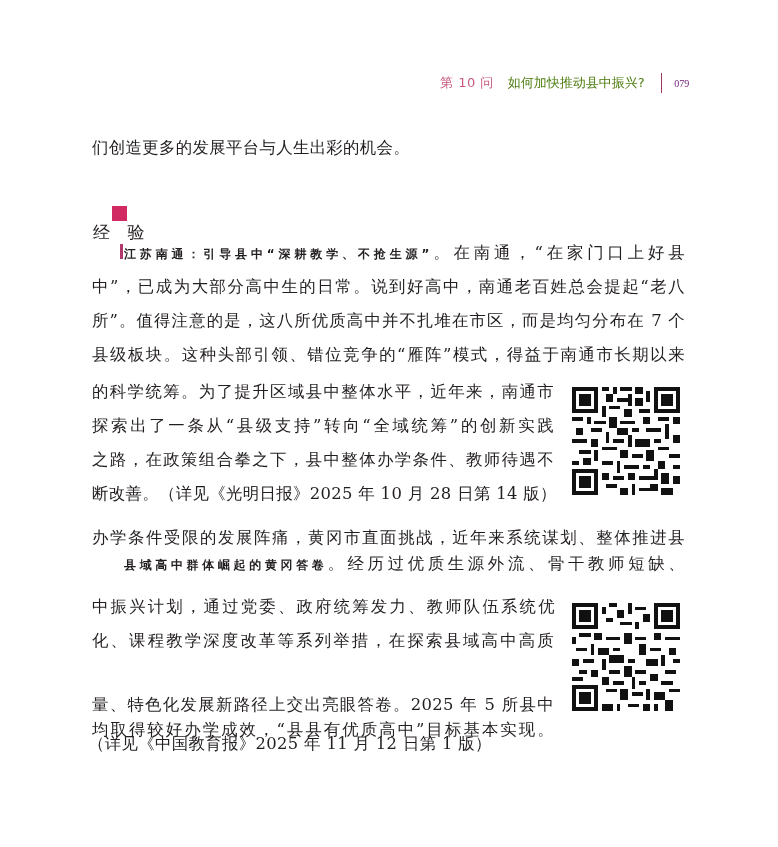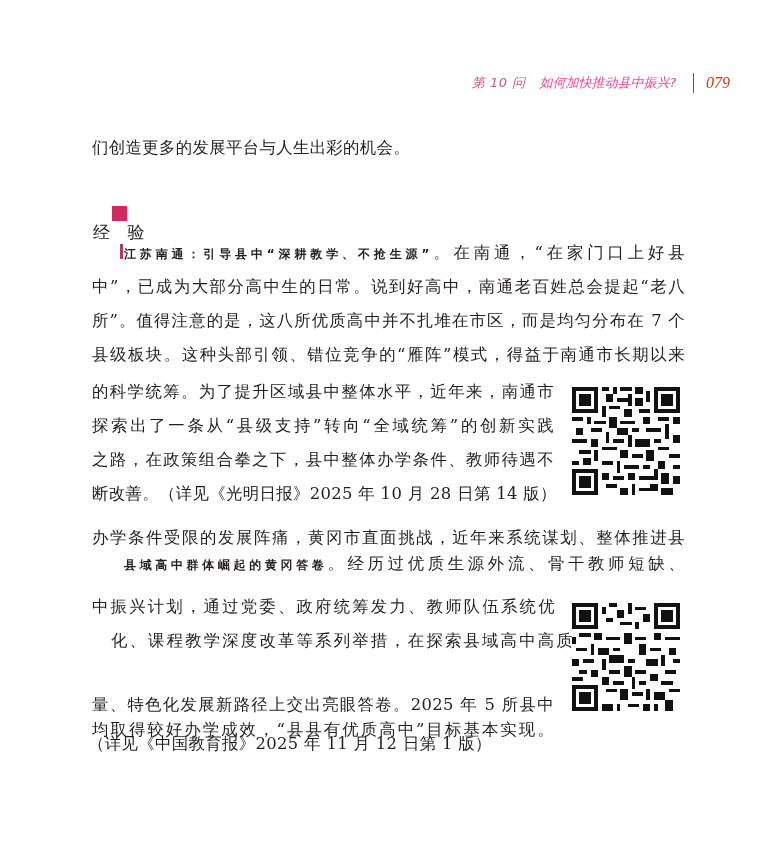--- a/index.html
+++ b/index.html
@@ -2,27 +2,27 @@
 <html><head>
   <meta charset="utf-8">
   <style>
     html, body { margin: 0; padding: 0; }
     body {
       width: 778px; height: 847px; background: #ffffff; position: relative; overflow: hidden;
       font-family: "DejaVu Serif", "Liberation Serif", serif; color: #231f20;
     }
     .running-head {
       position: absolute; top: 72px; left: 440px; width: 290px; height: 22px;
-      display: flex; align-items: center; justify-content: flex-end;
-      font-family: "DejaVu Sans", "Liberation Sans", sans-serif; font-size: 13px; font-style: italic;
+      display: flex; align-items: center; justify-content: flex-start;
+      font-family: "DejaVu Sans", "Liberation Sans", sans-serif; font-size: 13px;
     }
     .rh-chapter { color: #c8577f; margin-right: 14px; letter-spacing: 0.5px; }
-    .rh-title { color: #ec4899; }
+    .rh-title { color: #4d7c0f; }
     .rh-bar { width: 1.5px; height: 20px; background: #9b3a62; margin: 0 12px 0 16px; }
-    .rh-page { font-family: "Liberation Serif", "DejaVu Serif", serif; font-size: 16px; color: #c2410c; }
+    .rh-page { font-family: "Liberation Serif", "DejaVu Serif", serif; font-size: 10px; color: #701a75; }
 
     .line { position: absolute; left: 92px; font-size: 16.4px; line-height: 20px; white-space: nowrap; letter-spacing: 0.35px; }
     .justify { width: 593px; text-align: justify; text-align-last: justify; }
     .justify-short { width: 462px; text-align: justify; text-align-last: justify; }
     .bold { font-family: "DejaVu Sans", "Liberation Sans", sans-serif; font-weight: bold; font-size: 12px; }
 
     .section-head { position: absolute; left: 93px; top: 206px; display: flex; align-items: center; flex-direction: column; }
     .sq { width: 15px; height: 15px; background: #d12a62; margin-right: 5px; }
     .sh-text { font-family: "DejaVu Sans", "Liberation Sans", sans-serif; font-size: 17px; color: #231f20; letter-spacing: 6px; }
     .sh-bar { width: 3px; height: 15px; background: #b23a6b; margin-left: 0px; }
@@ -128,21 +128,21 @@
       <rect x="16" y="26" width="1" height="3"></rect>
       <rect x="18" y="27" width="3" height="1"></rect>
       <rect x="21" y="26" width="2" height="2"></rect>
       <rect x="24" y="27" width="3" height="2"></rect>
   </g>
 </svg>
 
 <div class="line justify" style="top:554px; width:561px; left:124px;"><span class="bold">县域高中群体崛起的黄冈答卷</span><span>。经历过优质生源外流、骨干教师短缺、</span></div>
 <div class="line justify" style="top:528px;">办学条件受限的发展阵痛，黄冈市直面挑战，近年来系统谋划、整体推进县</div>
 <div class="line" style="top:597px; letter-spacing:2.2px;">中振兴计划，通过党委、政府统筹发力、教师队伍系统优</div>
-<div class="line justify-short" style="top:631px;margin-left:19px;">化、课程教学深度改革等系列举措，在探索县域高中高质</div>
+<div class="line justify-short" style="top:631px;">化、课程教学深度改革等系列举措，在探索县域高中高质</div>
 <div class="line justify-short" style="top:695px;">量、特色化发展新路径上交出亮眼答卷。2025 年 5 所县中</div>
 <div class="line justify-short" style="top:720px;">均取得较好办学成效，“县县有优质高中”目标基本实现。</div>
 <div class="line" style="top:734px; left:88px;">（详见《中国教育报》2025 年 11 月 12 日第 1 版）</div>
 
 <svg class="qr" style="left:572px; top:603px;" viewBox="0 0 29 29" shape-rendering="crispEdges">
   <rect width="29" height="29" fill="#fff"></rect>
   <g fill="#111">
     <path d="M0 0h7v7h-7z M1 1v5h5v-5z" fill-rule="evenodd"></path>
       <rect x="2" y="2" width="3" height="3"></rect>
     <path d="M22 0h7v7h-7z M23 1v5h5v-5z" fill-rule="evenodd"></path>

